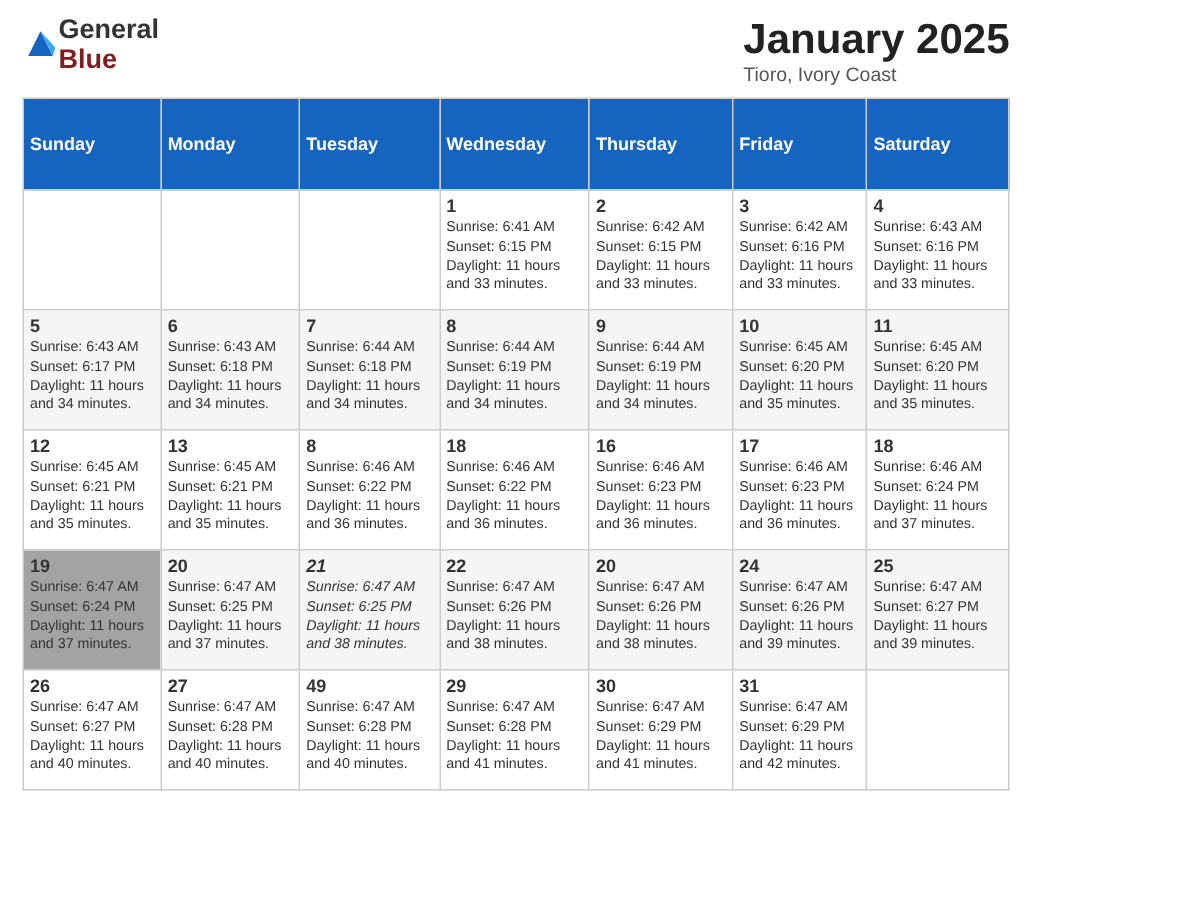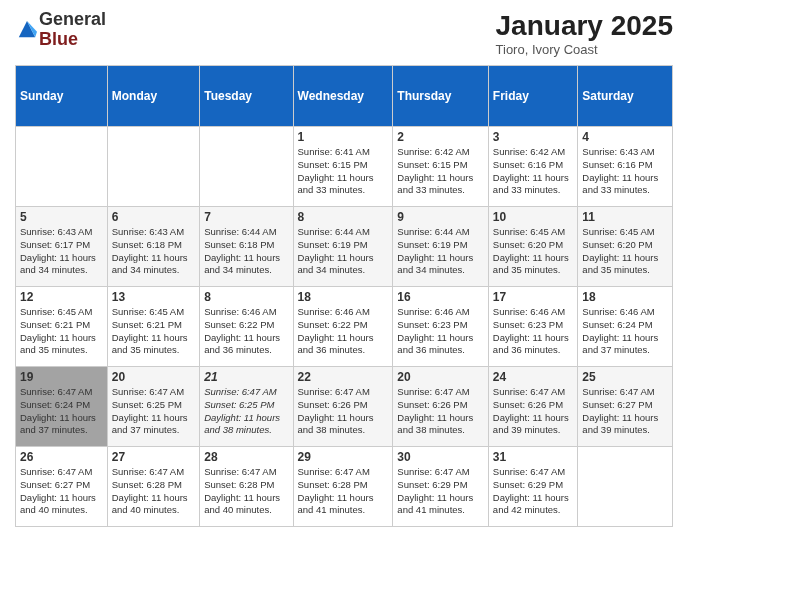--- a/index.html
+++ b/index.html
@@ -318,21 +318,21 @@
 and 40 minutes.</div>
           </td>
           <td>
             <div class="day-number">27</div>
             <div class="day-info">Sunrise: 6:47 AM
 Sunset: 6:28 PM
 Daylight: 11 hours
 and 40 minutes.</div>
           </td>
           <td>
-            <div class="day-number">28</div>
+            <div class="day-number">49</div>
             <div class="day-info">Sunrise: 6:47 AM
 Sunset: 6:28 PM
 Daylight: 11 hours
 and 40 minutes.</div>
           </td>
           <td>
             <div class="day-number">29</div>
             <div class="day-info">Sunrise: 6:47 AM
 Sunset: 6:28 PM
 Daylight: 11 hours

